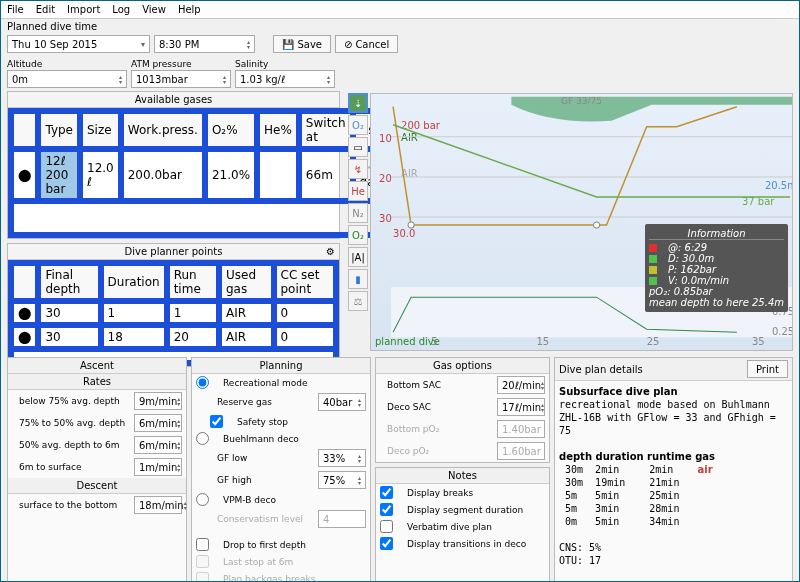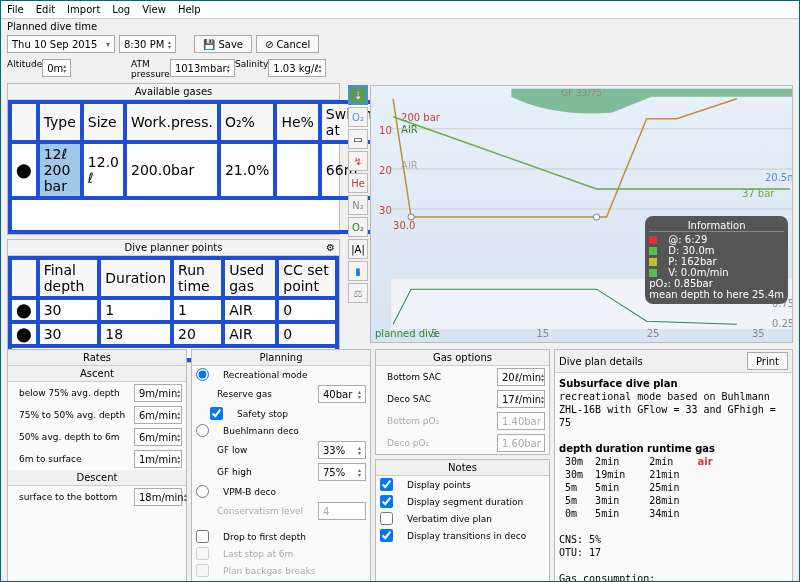--- a/index.html
+++ b/index.html
@@ -1,50 +1,50 @@
 <!DOCTYPE html>
 <html><head>
 <meta charset="utf-8">
 <style>
 * { box-sizing: border-box; margin: 0; padding: 0; font-family: "DejaVu Sans", Arial, sans-serif; font-size: 10px; }
 body { background: #f0f0f0; width: 800px; height: 582px; border: 1px solid #026680; overflow: hidden; }
 .menubar { background: #fff; border-bottom: 1px solid #ccc; padding: 3px 6px; display: flex; gap: 12px; }
 .menubar span { cursor: pointer; }
 .top-row { display: flex; gap: 4px; padding: 3px 6px; align-items: flex-start; }
-.field-group { display: flex; flex-direction: row; }
+.field-group { display: flex; flex-direction: column; }
 .field-group label { font-size: 9px; margin-bottom: 1px; }
 .combo { border: 1px solid #aaa; background: #fff; padding: 2px 4px; display: flex; justify-content: space-between; align-items: center; height: 18px; }
 .combo .arrow { font-size: 8px; color: #666; }
 .spinner { display: flex; flex-direction: column; gap: 0; }
 .spinner span { font-size: 6px; line-height: 5px; color: #666; }
 .btn { border: 1px solid #aaa; background: #f8f8f8; padding: 2px 8px; display: inline-flex; align-items: center; gap: 3px; cursor: pointer; height: 18px; }
 .main-cols { display: flex; height: 262px; justify-content: flex-end; }
 .left-col { width: 345px; padding: 0 6px; }
 .panel { border: 1px solid #bbb; margin-bottom: 4px; background: #fff; }
 .panel-title { text-align: center; background: #f4f4f4; border-bottom: 1px solid #ccc; padding: 2px; position: relative; }
 .gear-icon { position: absolute; right: 4px; top: 2px; }
 table { width: 100%; border-collapse: collapse; }
-th, td { border: 4px solid #1d4ed8; padding: 2px 4px; text-align: left; font-size: 14px; }
+th, td { border: 6px solid #1d4ed8; padding: 2px 4px; text-align: left; font-size: 12px; }
 th { background: #f8f8f8; font-weight: normal; }
 td.sel { background: #a0c8e8; }
 .toolstrip { width: 24px; display: flex; flex-direction: column; gap: 2px; padding: 2px; }
 .tool { width: 20px; height: 20px; border: 1px solid #bbb; background: #f4f4f4; display: flex; align-items: center; justify-content: center; font-size: 10px; cursor: pointer; }
 .tool.sel { border: 2px solid #4a90d9; }
 .chart-area { flex: 1; position: relative; background: linear-gradient(to bottom, #e8f0fa, #d8e4f2); border: 1px solid #bbb; margin: 2px 6px 2px 0; }
 .gf-label { position: absolute; top: 2px; left: 50%; transform: translateX(-50%); color: #888; font-size: 9px; }
 .bottom-row { display: flex; gap: 4px; padding: 4px 6px; height: 288px; }
 .group { border: 1px solid #bbb; background: #fafafa; }
 .group-title { text-align: center; border-bottom: 1px solid #ccc; padding: 2px; background: #f0f0f0; }
 .form-row { display: flex; align-items: center; padding: 2px 4px; gap: 4px; }
 .form-row label { flex: 1; font-size: 9px; padding-left: 7px; }
 .form-row .combo { width: 48px; }
 input[type=checkbox] { margin-right: 3px; }
 input[type=radio] { margin-right: 3px; }
 .details { font-family: monospace; font-size: 10px; padding: 4px; white-space: pre; line-height: 1.3; overflow: auto; }
-.info-tooltip { position: absolute; right: 4px; top: 130px; background: #555; color: #fff; padding: 4px; font-size: 9px; border-radius: 8px; }
+.info-tooltip { position: absolute; right: 4px; top: 130px; background: #555; color: #fff; padding: 4px; font-size: 9px; border-radius: 2px; font-style: italic; }
 .info-tooltip .hdr { text-align: center; border-bottom: 1px solid #888; margin-bottom: 2px; }
 .info-row { display: flex; align-items: center; gap: 11px; }
 .sq { width: 8px; height: 8px; }
 .profile-svg { width: 100%; height: 100%; }
 .disabled { color: #aaa; }
 .red { color: #c04040; font-weight: bold; }
 </style>
 </head>
 <body>
 
@@ -52,25 +52,25 @@
   <span>File</span>
   <span>Edit</span>
   <span>Import</span>
   <span>Log</span>
   <span>View</span>
   <span>Help</span>
 </div>
 
 <div style="padding:2px 6px 0 6px"><label>Planned dive time</label></div>
 <div class="top-row">
-  <div class="combo" style="width:108px">
+  <div class="combo" style="width:143px">
       <span>Thu 10 Sep 2015</span>
       <span class="arrow">▾</span>
     </div>
-  <div class="combo" style="width:57px">
+  <div class="combo" style="width:101px">
       <span>8:30 PM</span>
       <div class="spinner">
         <span>▴</span>
         <span>▾</span>
       </div>
     </div>
   <div style="width:10px"></div>
   <div class="btn">
       <span>💾</span>
       <span>Save</span>
@@ -248,22 +248,22 @@
           <span>V: 0.0m/min</span>
         </div>
       <div>pO₂: 0.85bar</div>
       <div>mean depth to here 25.4m</div>
     </div>
   </div>
 </div>
 
 <div class="bottom-row">
   <div class="group" style="width:180px">
+    <div class="group-title" style="border-top:none">Ascent</div>
     <div class="group-title">Rates</div>
-    <div class="group-title" style="border-top:none">Ascent</div>
     <div class="form-row">
         <label>below 75% avg. depth</label>
         <div class="combo">
           <span>9m/min</span>
           <div class="spinner">
             <span>▴</span>
             <span>▾</span>
           </div>
         </div>
       </div>
@@ -413,21 +413,21 @@
           <label>Deco pO₂</label>
           <div class="combo">
             <span>1.60bar</span>
           </div>
         </div>
     </div>
     <div class="group" style="flex:1">
       <div class="group-title">Notes</div>
       <div class="form-row">
           <input type="checkbox" checked="" style="">
-          <label>Display points</label>
+          <label>Display breaks</label>
         </div>
       <div class="form-row">
           <input type="checkbox" checked="" style="">
           <label>Display segment duration</label>
         </div>
       <div class="form-row">
           <input type="checkbox" style="">
           <label>Verbatim dive plan</label>
         </div>
       <div class="form-row">

